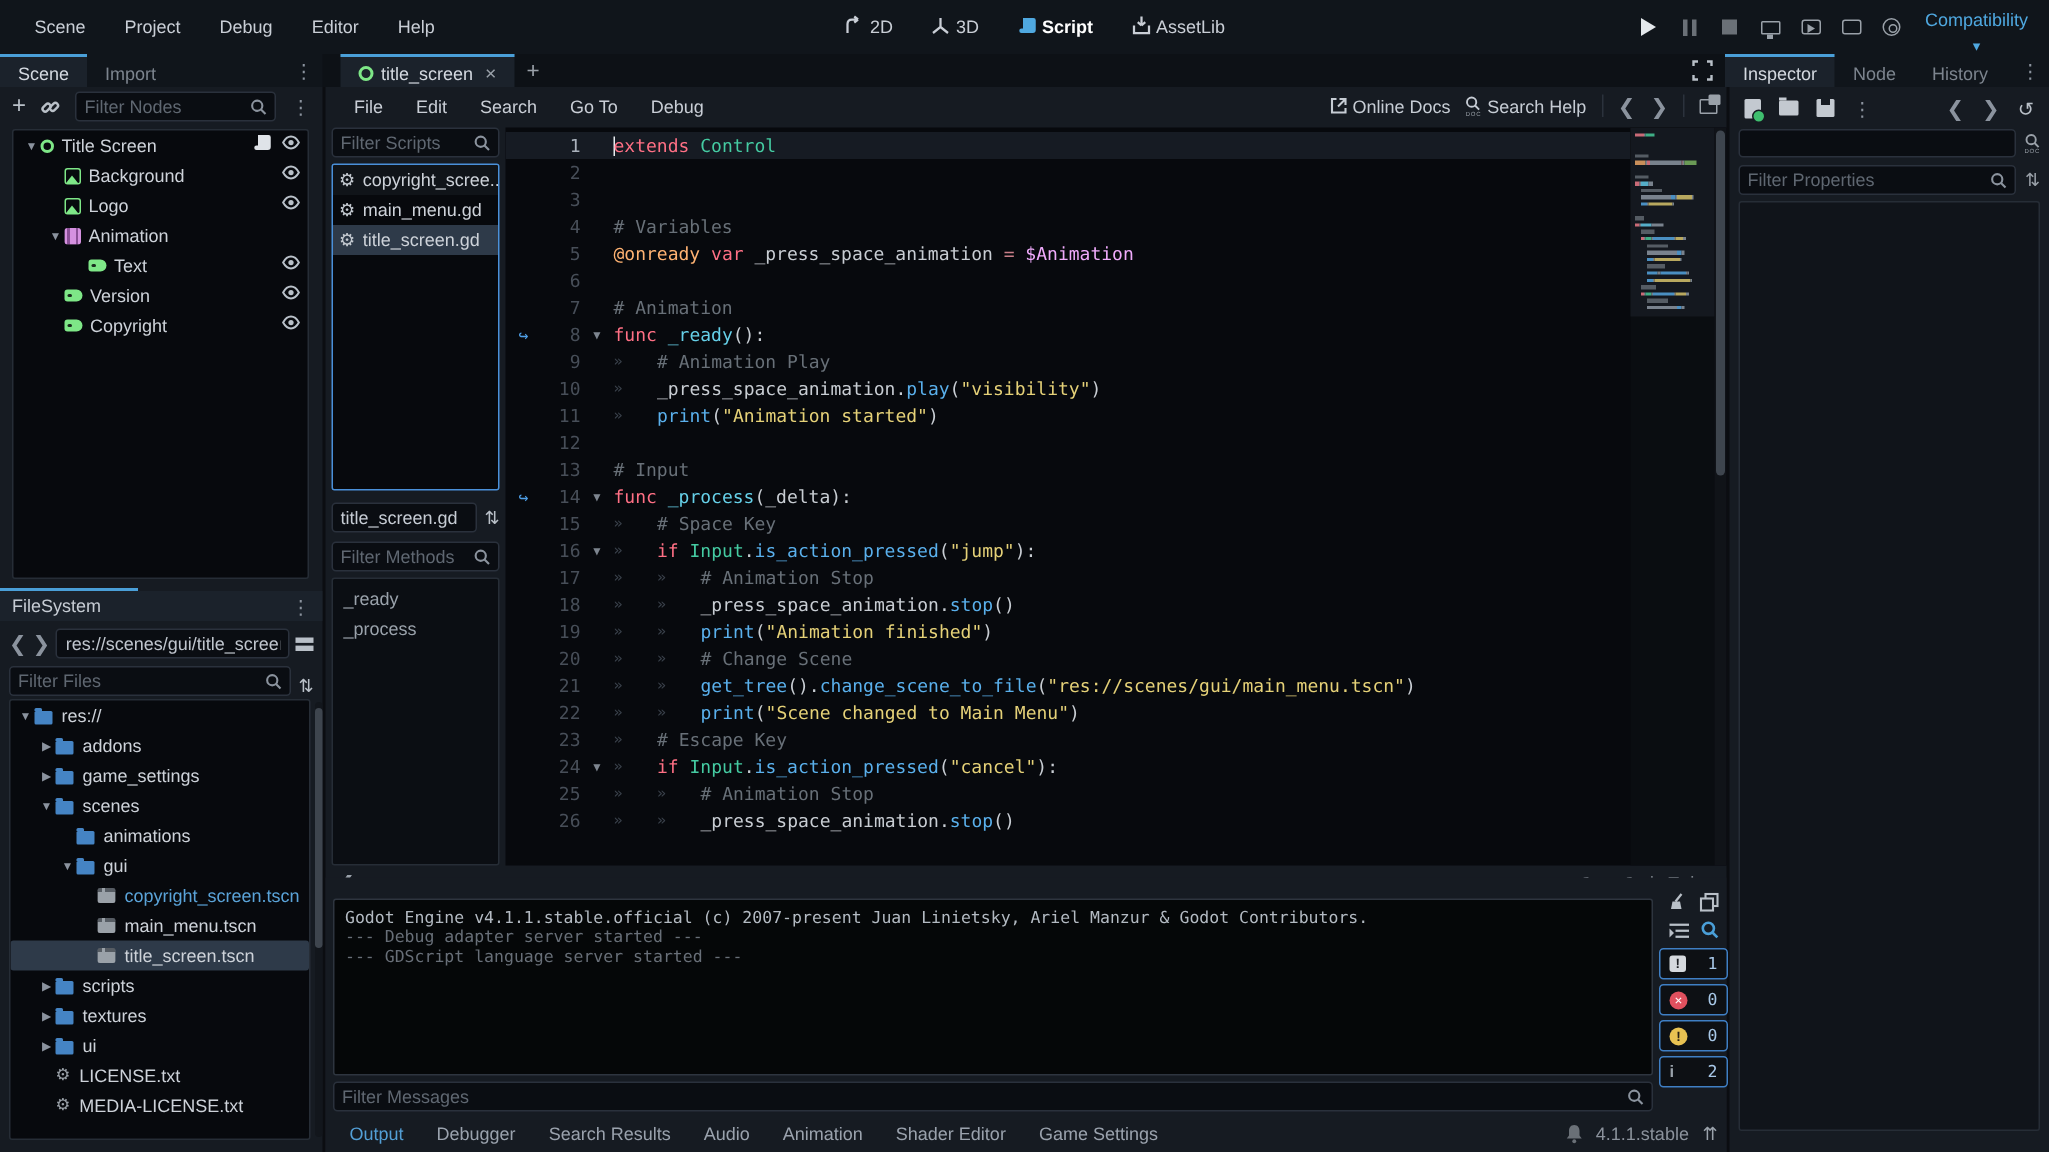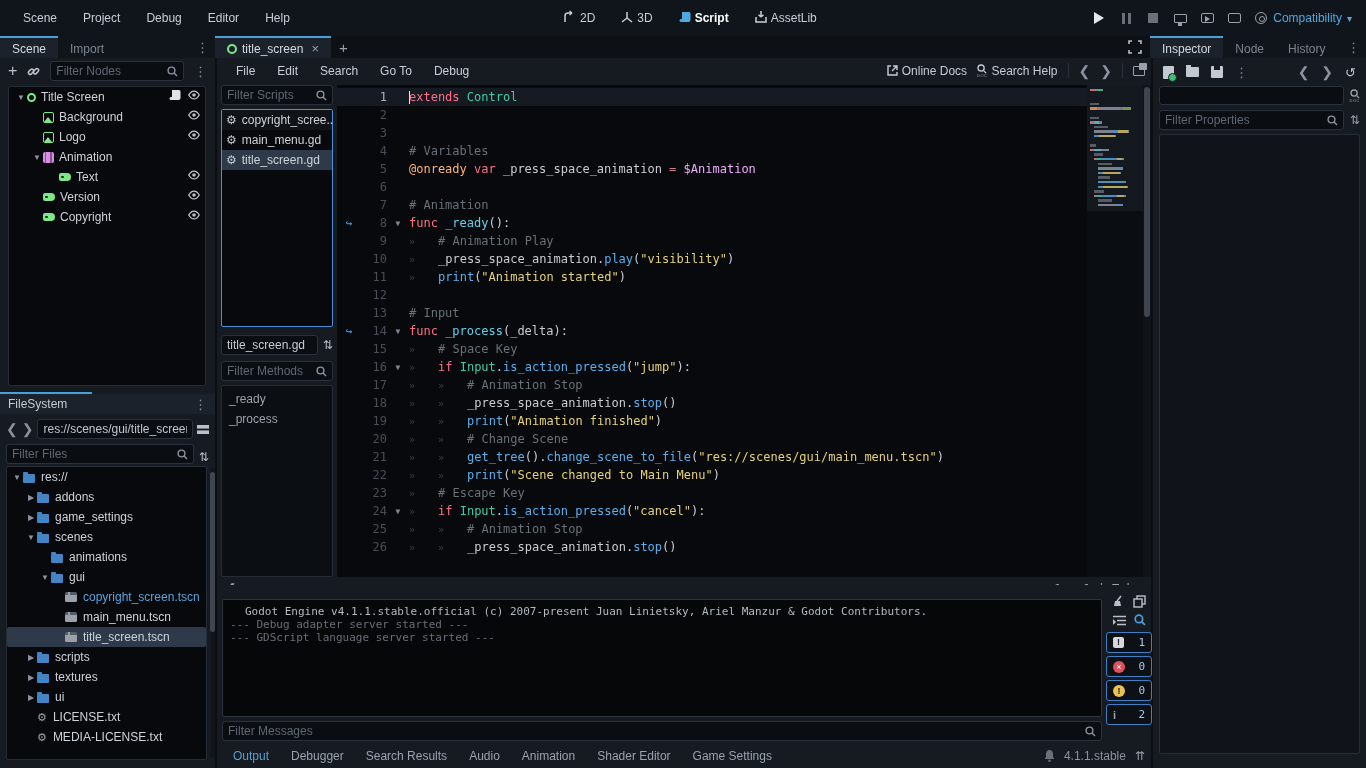--- a/index.html
+++ b/index.html
@@ -24,21 +24,21 @@
   .pause-bars { display:flex; gap:3px; } .pause-bars i { width:3px; height:11px; background:#6a7077; }
   .stop-sq { width:10px; height:10px; background:#6a7077; }
   .monitor { width:13px; height:9px; border:1.5px solid #9aa1a9; border-radius:1px; position:relative; }
   .monitor::after { content:""; position:absolute; left:3px; bottom:-4px; width:4px; height:3px; background:#9aa1a9; }
   .filmbox { width:13px; height:10px; border:1.5px solid #9aa1a9; border-radius:2px; position:relative; }
   .filmbox.playdot::after { content:""; position:absolute; left:3px; top:1.5px; width:0; height:0;
     border-left:5px solid #9aa1a9; border-top:3px solid transparent; border-bottom:3px solid transparent; }
   .moviecam { width:12px; height:12px; border:1.5px solid #9aa1a9; border-radius:50%; position:relative; }
   .moviecam::after { content:""; position:absolute; left:2.5px; top:2.5px; width:4px; height:4px; border:1.2px solid #9aa1a9; border-radius:50%; }
   #renderer-select { position:absolute; right:8px; top:6px; height:24px; display:flex; align-items:center; gap:5px;
-    color:#4fa8e0; padding:0 6px; }
+    color:#4fa8e0; padding:0 6px;flex-direction:column; }
   .chev-down { font-size:10px; color:#4fa8e0; }
 
   
   #tabstrip { position:absolute; left:0; top:36px; width:1366px; height:22px; background:#0d1116; display:flex; }
   .strip-seg { height:22px; display:flex; align-items:flex-end; }
   #seg-left { width:215px; background:#10151b; position:relative; }
   #seg-center { width:935px; position:relative; }
   #seg-right { width:216px; background:#10151b; position:relative; }
   .dock-tab { height:22px; padding:3px 12px 0 12px; display:flex; align-items:center; gap:5px; color:#7c848e; }
   .dock-tab.active { background:#1b222b; border-top:2px solid #4a9fd8; color:#d4d9e0; padding-top:1px; }
@@ -144,21 +144,21 @@
   #code-thumb { position:absolute; left:1px; top:2px; width:6px; height:230px; background:#3e454e; border-radius:3px; }
 
   #se-status { position:absolute; left:0; top:519px; width:934px; height:24px; display:flex; align-items:center; }
   #se-collapse { margin-left:8px; color:#9aa2ab; font-size:14px; }
   #se-statusright { position:absolute; right:10px; color:#9aa2ab; font-family:"DejaVu Sans Mono",monospace; font-size:12px; }
 
   
   #bottom-panel { position:absolute; left:0; top:527px; width:934px; height:183px; background:#161b22; }
   #console-box { position:absolute; left:5px; top:14px; width:880px; height:118px; background:#050708; border:1px solid #2e353f; border-radius:2px; padding:5px 7px; overflow:hidden; }
   .con-line { font-family:"DejaVu Sans Mono",monospace; font-size:11px; line-height:13px; white-space:nowrap; }
-  .con-line.bright { color:#b3bac2;margin-left:15px; } .con-line.dim { color:#686f78; }
+  .con-line.bright { color:#b3bac2; } .con-line.dim { color:#686f78; }
   #filter-msgs { position:absolute; left:5px; top:136px; width:880px; height:20px; }
   #out-icons { position:absolute; left:889px; top:10px; width:46px; }
   .oi-row { display:flex; gap:8px; justify-content:center; margin-bottom:6px; }
   .count-btn { width:46px; height:21px; border:1px solid #3f7fc4; border-radius:3px; background:#0d1014;
     display:flex; align-items:center; justify-content:space-between; padding:0 6px; margin-bottom:3px; }
   .count-num { color:#a8c8e8; font-family:"DejaVu Sans Mono",monospace; font-size:11px; }
   .ci-all { width:11px; height:11px; background:#d5d9de; border-radius:2px; color:#1a1d22; font-size:9px; font-weight:bold; text-align:center; line-height:11px; }
   .ci-err { width:12px; height:12px; background:#e0505e; border-radius:50%; color:#fff; font-size:9px; text-align:center; line-height:12px; }
   .ci-warn { width:12px; height:12px; background:#e8c252; border-radius:50%; color:#262016; font-size:9px; font-weight:bold; text-align:center; line-height:12px; }
   .ci-info { color:#9aa2ab; font-size:11px; font-weight:bold; }
@@ -266,21 +266,21 @@
     <div class="strip-seg" id="seg-left">
       <div class="dock-tab active">
           <span>Scene</span>
         </div>
       <div class="dock-tab">
           <span>Import</span>
         </div>
       <span class="vdots" id="dock-menu-dots">⋮</span>
     </div>
     <div class="strip-seg" id="seg-center">
-      <div class="dock-tab active" style="">
+      <div class="dock-tab active" style="margin-left:12px">
         <span class="scene-ring"></span>
         <span>title_screen</span>
         <span class="tab-close">×</span>
       </div>
       <span class="plus-tab">+</span>
       <span class="df-icon">
         <svg width="14" height="14" viewBox="0 0 14 14">
             <g stroke="#b9c0c8" stroke-width="1.6" fill="none">
           <path d="M1 4 L1 1 L4 1"></path>
               <path d="M10 1 L13 1 L13 4"></path>

